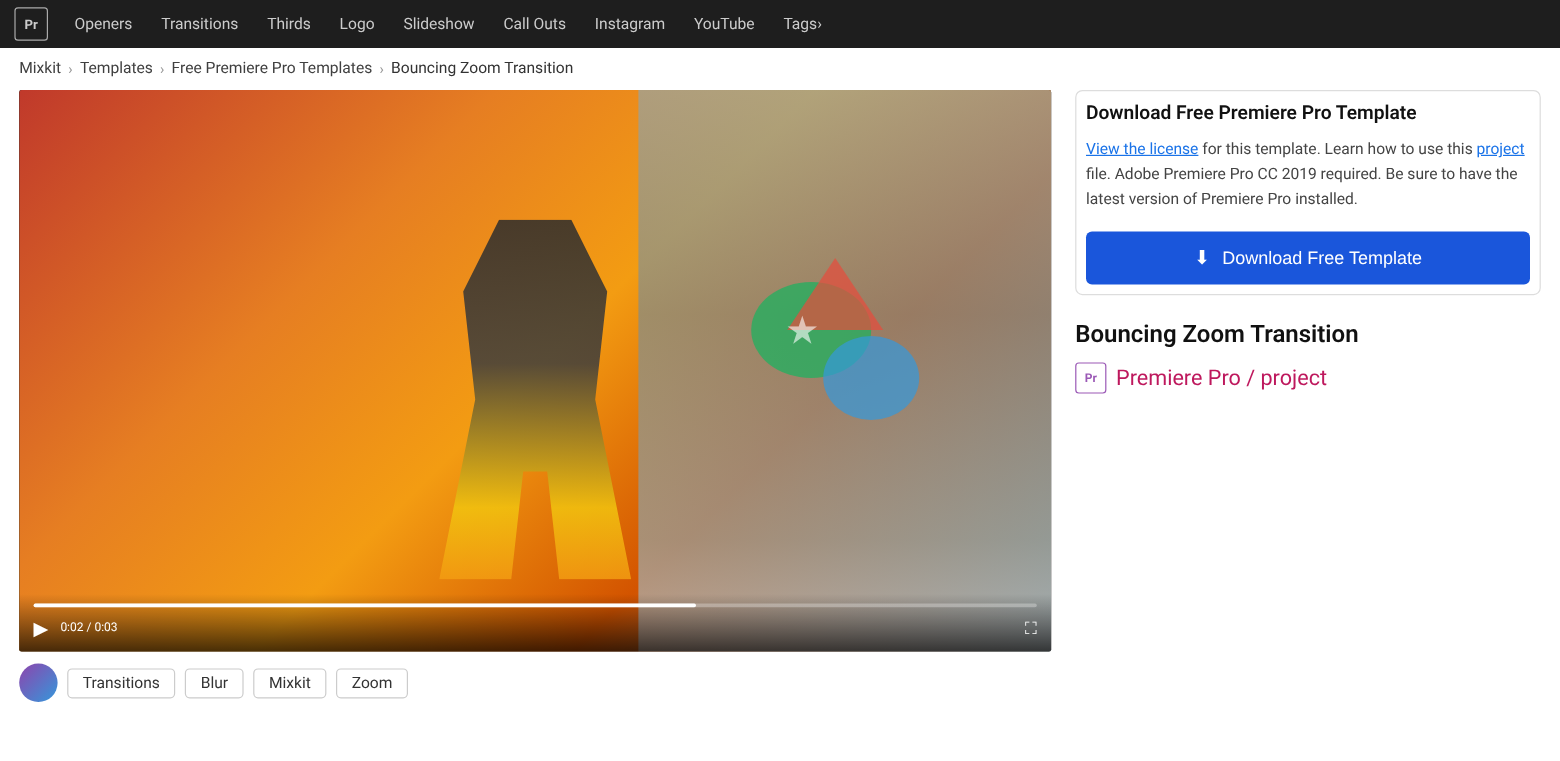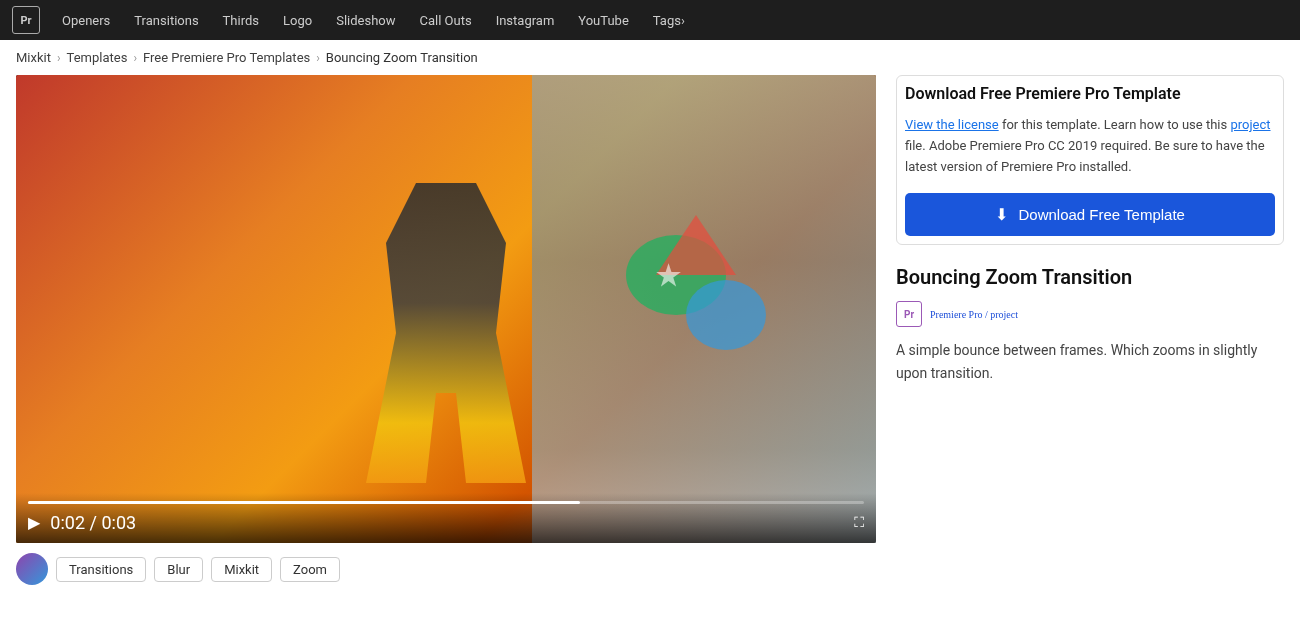--- a/index.html
+++ b/index.html
@@ -120,21 +120,21 @@
     .controls-row {
       display: flex; align-items: center; justify-content: space-between;
     }
     .controls-left {
       display: flex; align-items: center; gap: 10px;
     }
     .play-btn {
       color: #fff; font-size: 16px; cursor: pointer;
     }
     .time-display {
-      color: #fff; font-size: 18px;
+      color: #fff; font-size: 10px;
     }
     .fullscreen-btn {
       color: #fff; font-size: 14px; cursor: pointer;
     }
     
     .tags-row {
       display: flex; align-items: center; gap: 8px;
       padding: 10px 0 0 0;
     }
     .avatar-circle {
@@ -209,23 +209,22 @@
     }
     .pr-badge {
       width: 26px; height: 26px;
       border: 1.5px solid #9b59b6;
       border-radius: 3px;
       display: flex; align-items: center; justify-content: center;
       font-size: 10px; font-weight: 700;
       color: #9b59b6;
     }
     .product-meta-text {
-      font-size: 10px;
-      color: #1d4ed8;
-      font-family: Liberation Serif, serif;
+      font-size: 18px;
+      color: #be185d;
     }
     .product-desc {
       font-size: 14px;
       color: #444;
       line-height: 1.6;
     }
   </style>
 </head>
 <body>
 
@@ -312,17 +311,16 @@
         <span>Download Free Template</span>
       </button>
     </div>
 
     <div>
       <div class="product-title">Bouncing Zoom Transition</div>
       <div class="product-meta">
         <div class="pr-badge">Pr</div>
         <span class="product-meta-text">Premiere Pro / project</span>
       </div>
-      <div class="product-desc">A simple bounce between frames. Which zooms in slightly upon transition.</div>
     </div>
 
   </div>
 </div>
 
 </body></html>

